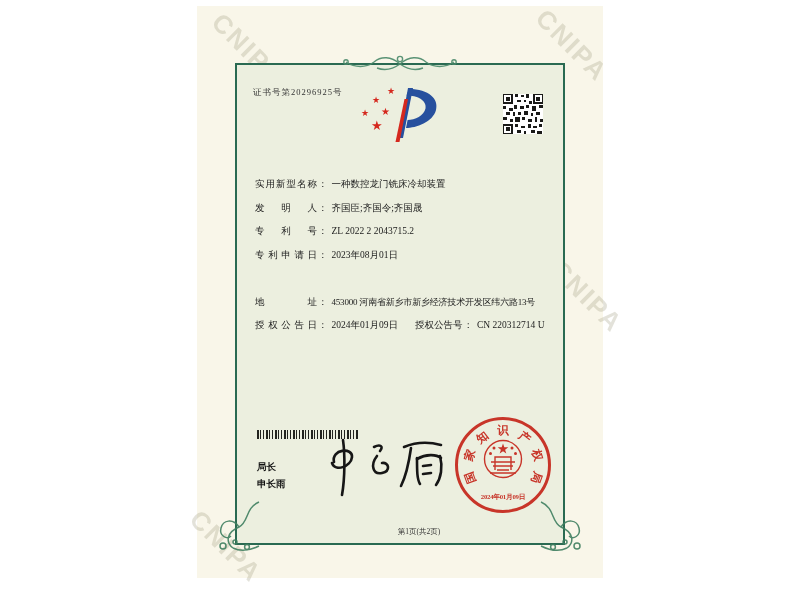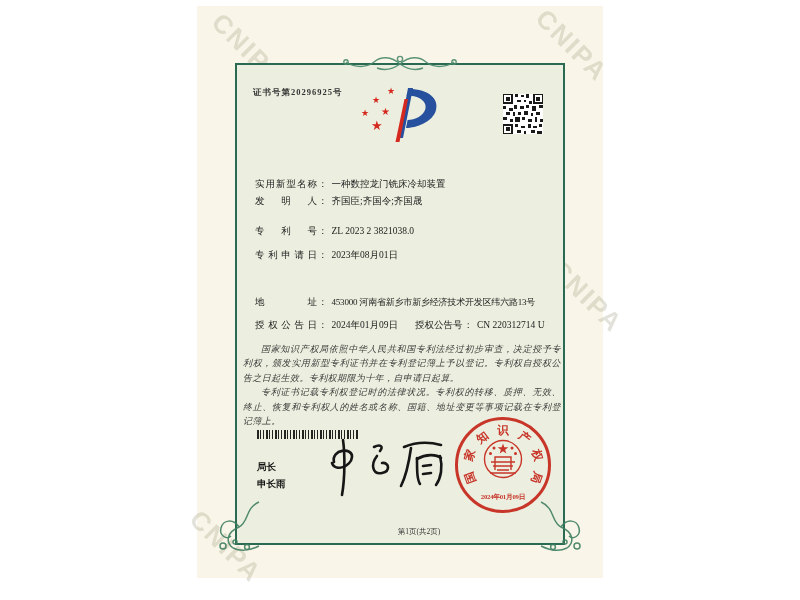--- a/index.html
+++ b/index.html
@@ -4,21 +4,21 @@
 <style>
   html,body{margin:0;padding:0;}
   body{width:800px;height:600px;background:#ffffff;position:relative;overflow:hidden;
        font-family:"Liberation Serif","DejaVu Serif",serif;}
   .page{position:absolute;left:197px;top:6px;width:406px;height:572px;background:#f9f6e9;}
   .wm{position:absolute;font-family:"Liberation Sans","DejaVu Sans",sans-serif;
       font-weight:bold;font-size:26px;letter-spacing:2px;color:rgba(162,158,134,.30);
       transform:rotate(45deg);pointer-events:none;white-space:nowrap;}
   .frame{position:absolute;left:38px;top:57px;width:330px;height:482px;box-sizing:border-box;
          border:2px solid #2a6a52;background:#ecefdf;}
-  .cert-no{position:absolute;left:56px;top:81px;font-size:8.5px;letter-spacing:1px;color:#333;font-weight:bold;}
+  .cert-no{position:absolute;left:56px;top:81px;font-size:8.5px;letter-spacing:1px;color:#333;}
   .logo{position:absolute;left:162px;top:80px;width:86px;height:60px;}
   .logo .star{position:absolute;color:#d5281e;line-height:1;}
   .qr{position:absolute;left:306px;top:88px;width:40px;height:40px;}
   .title{position:absolute;left:38px;top:136px;width:330px;text-align:center;
          font-size:22px;font-weight:bold;letter-spacing:3px;color:#141414;}
   .frow{position:absolute;left:58px;width:302px;font-size:9.5px;color:#1c1c1c;white-space:nowrap;}
   .flabel{display:inline-block;width:62px;text-align:justify;text-align-last:justify;}
   .fcolon{margin:0 4px 0 1px;}
   .fvalue.small{font-size:9px;letter-spacing:-.2px;}
   .fpair2{position:absolute;left:160px;top:0;}
@@ -152,43 +152,39 @@
         <rect x="15" y="27" width="2" height="2"></rect>
       <rect x="20" y="26" width="3" height="2"></rect>
         <rect x="25" y="27" width="3" height="2"></rect>
     </g>
   </svg>
 
 
   <div class="frow" style="top:172px">
     <span class="flabel">实用新型名称</span><span class="fcolon">：</span><span class="fvalue">一种数控龙门铣床冷却装置</span>
   </div>
-  <div class="frow" style="top:189px">
+  <div class="frow" style="top:196px">
     <span class="flabel">发明人</span><span class="fcolon">：</span><span class="fvalue">齐国臣;齐国令;齐国晟</span>
   </div>
   <div class="frow" style="top:219px">
-    <span class="flabel">专利号</span><span class="fcolon">：</span><span class="fvalue">ZL 2023 2 3821038.0</span>
+    <span class="flabel">专利号</span><span class="fcolon">：</span><span class="fvalue">ZL 2022 2 2043715.2</span>
   </div>
   <div class="frow" style="top:243px">
     <span class="flabel">专利申请日</span><span class="fcolon">：</span><span class="fvalue">2023年08月01日</span>
   </div>
   <div class="frow" style="top:290px">
     <span class="flabel">地址</span><span class="fcolon">：</span><span class="fvalue small">453000 河南省新乡市新乡经济技术开发区纬六路13号</span>
   </div>
   <div class="frow" style="top:313px">
     <span class="flabel">授权公告日</span><span class="fcolon">：</span><span class="fvalue">2024年01月09日</span>
     <span class="fpair2">
       <span>授权公告号</span><span class="fcolon">：</span><span>CN 220312714 U</span>
     </span>
   </div>
 
-  <div class="paras">
-    <p>国家知识产权局依照中华人民共和国专利法经过初步审查，决定授予专利权，颁发实用新型专利证书并在专利登记簿上予以登记。专利权自授权公告之日起生效。专利权期限为十年，自申请日起算。</p>
-    <p>专利证书记载专利权登记时的法律状况。专利权的转移、质押、无效、终止、恢复和专利权人的姓名或名称、国籍、地址变更等事项记载在专利登记簿上。</p>
-  </div>
 
   <div class="barcode"></div>
 
   <div class="director">
     <div>局长</div>
     <div>申长雨</div>
   </div>
 
   <svg class="sig" width="150" height="70" viewBox="0 0 150 70">
     <g fill="none" stroke="#161616" stroke-width="2.6" stroke-linecap="round">

